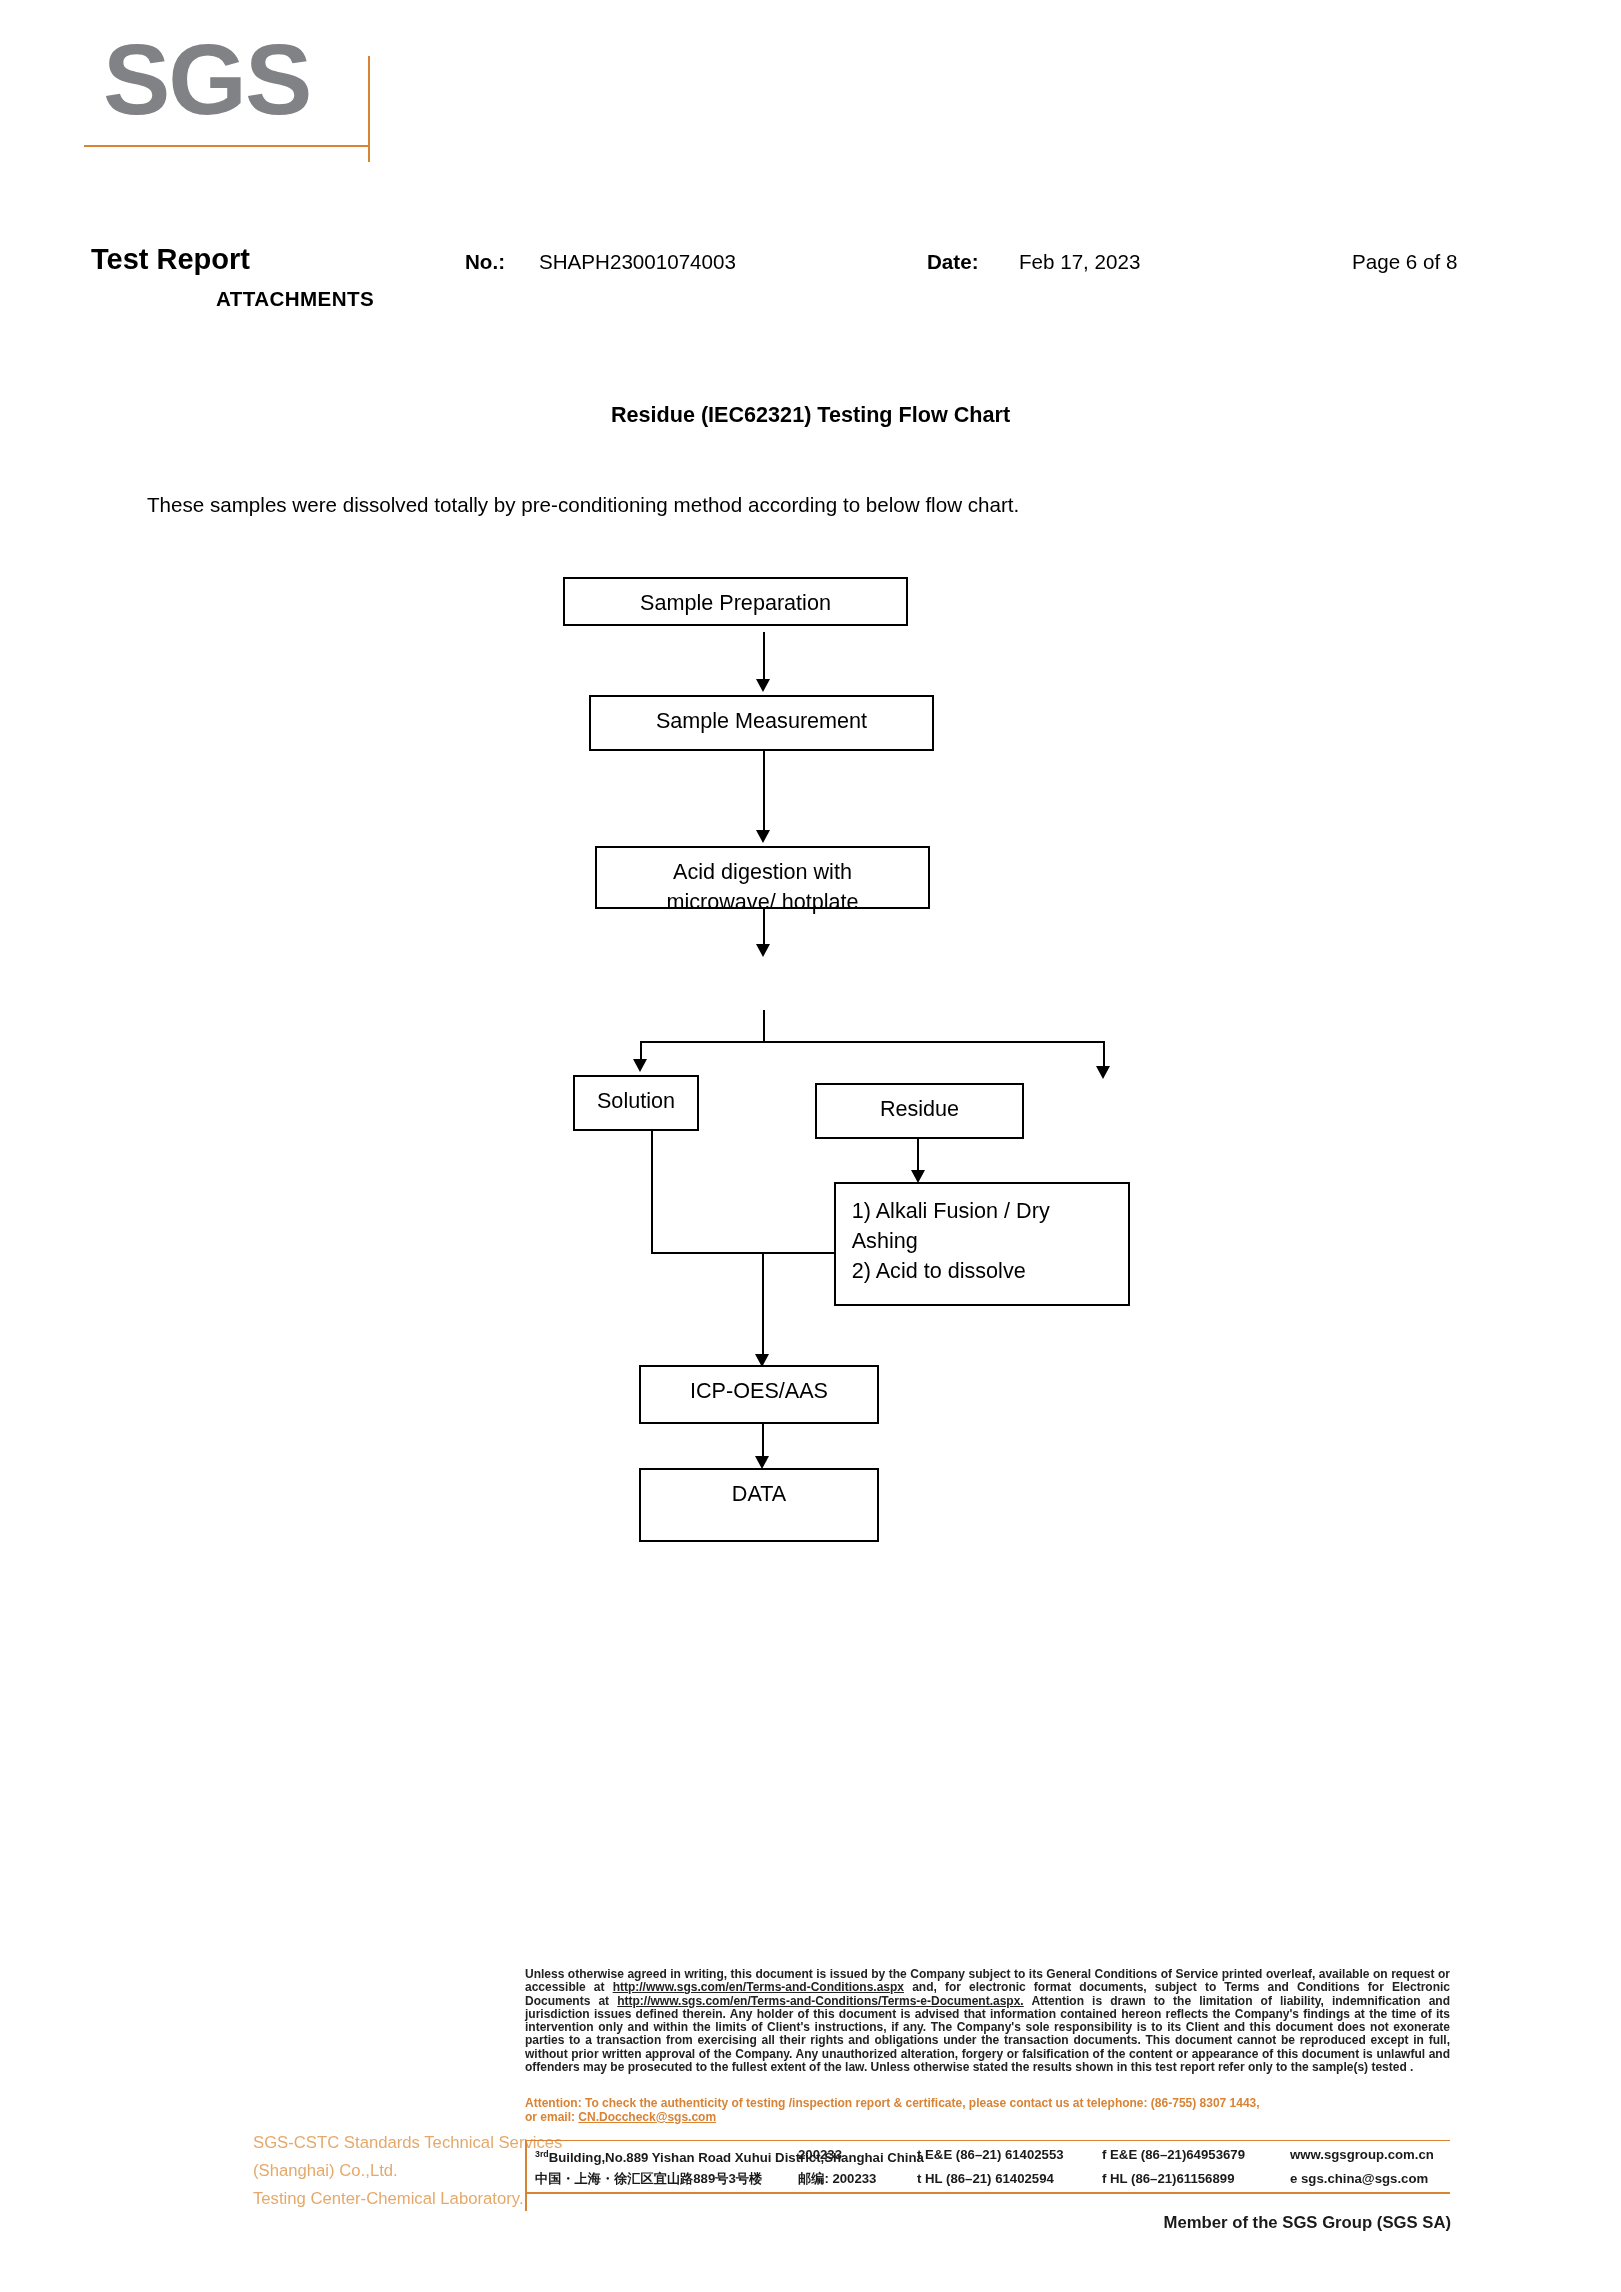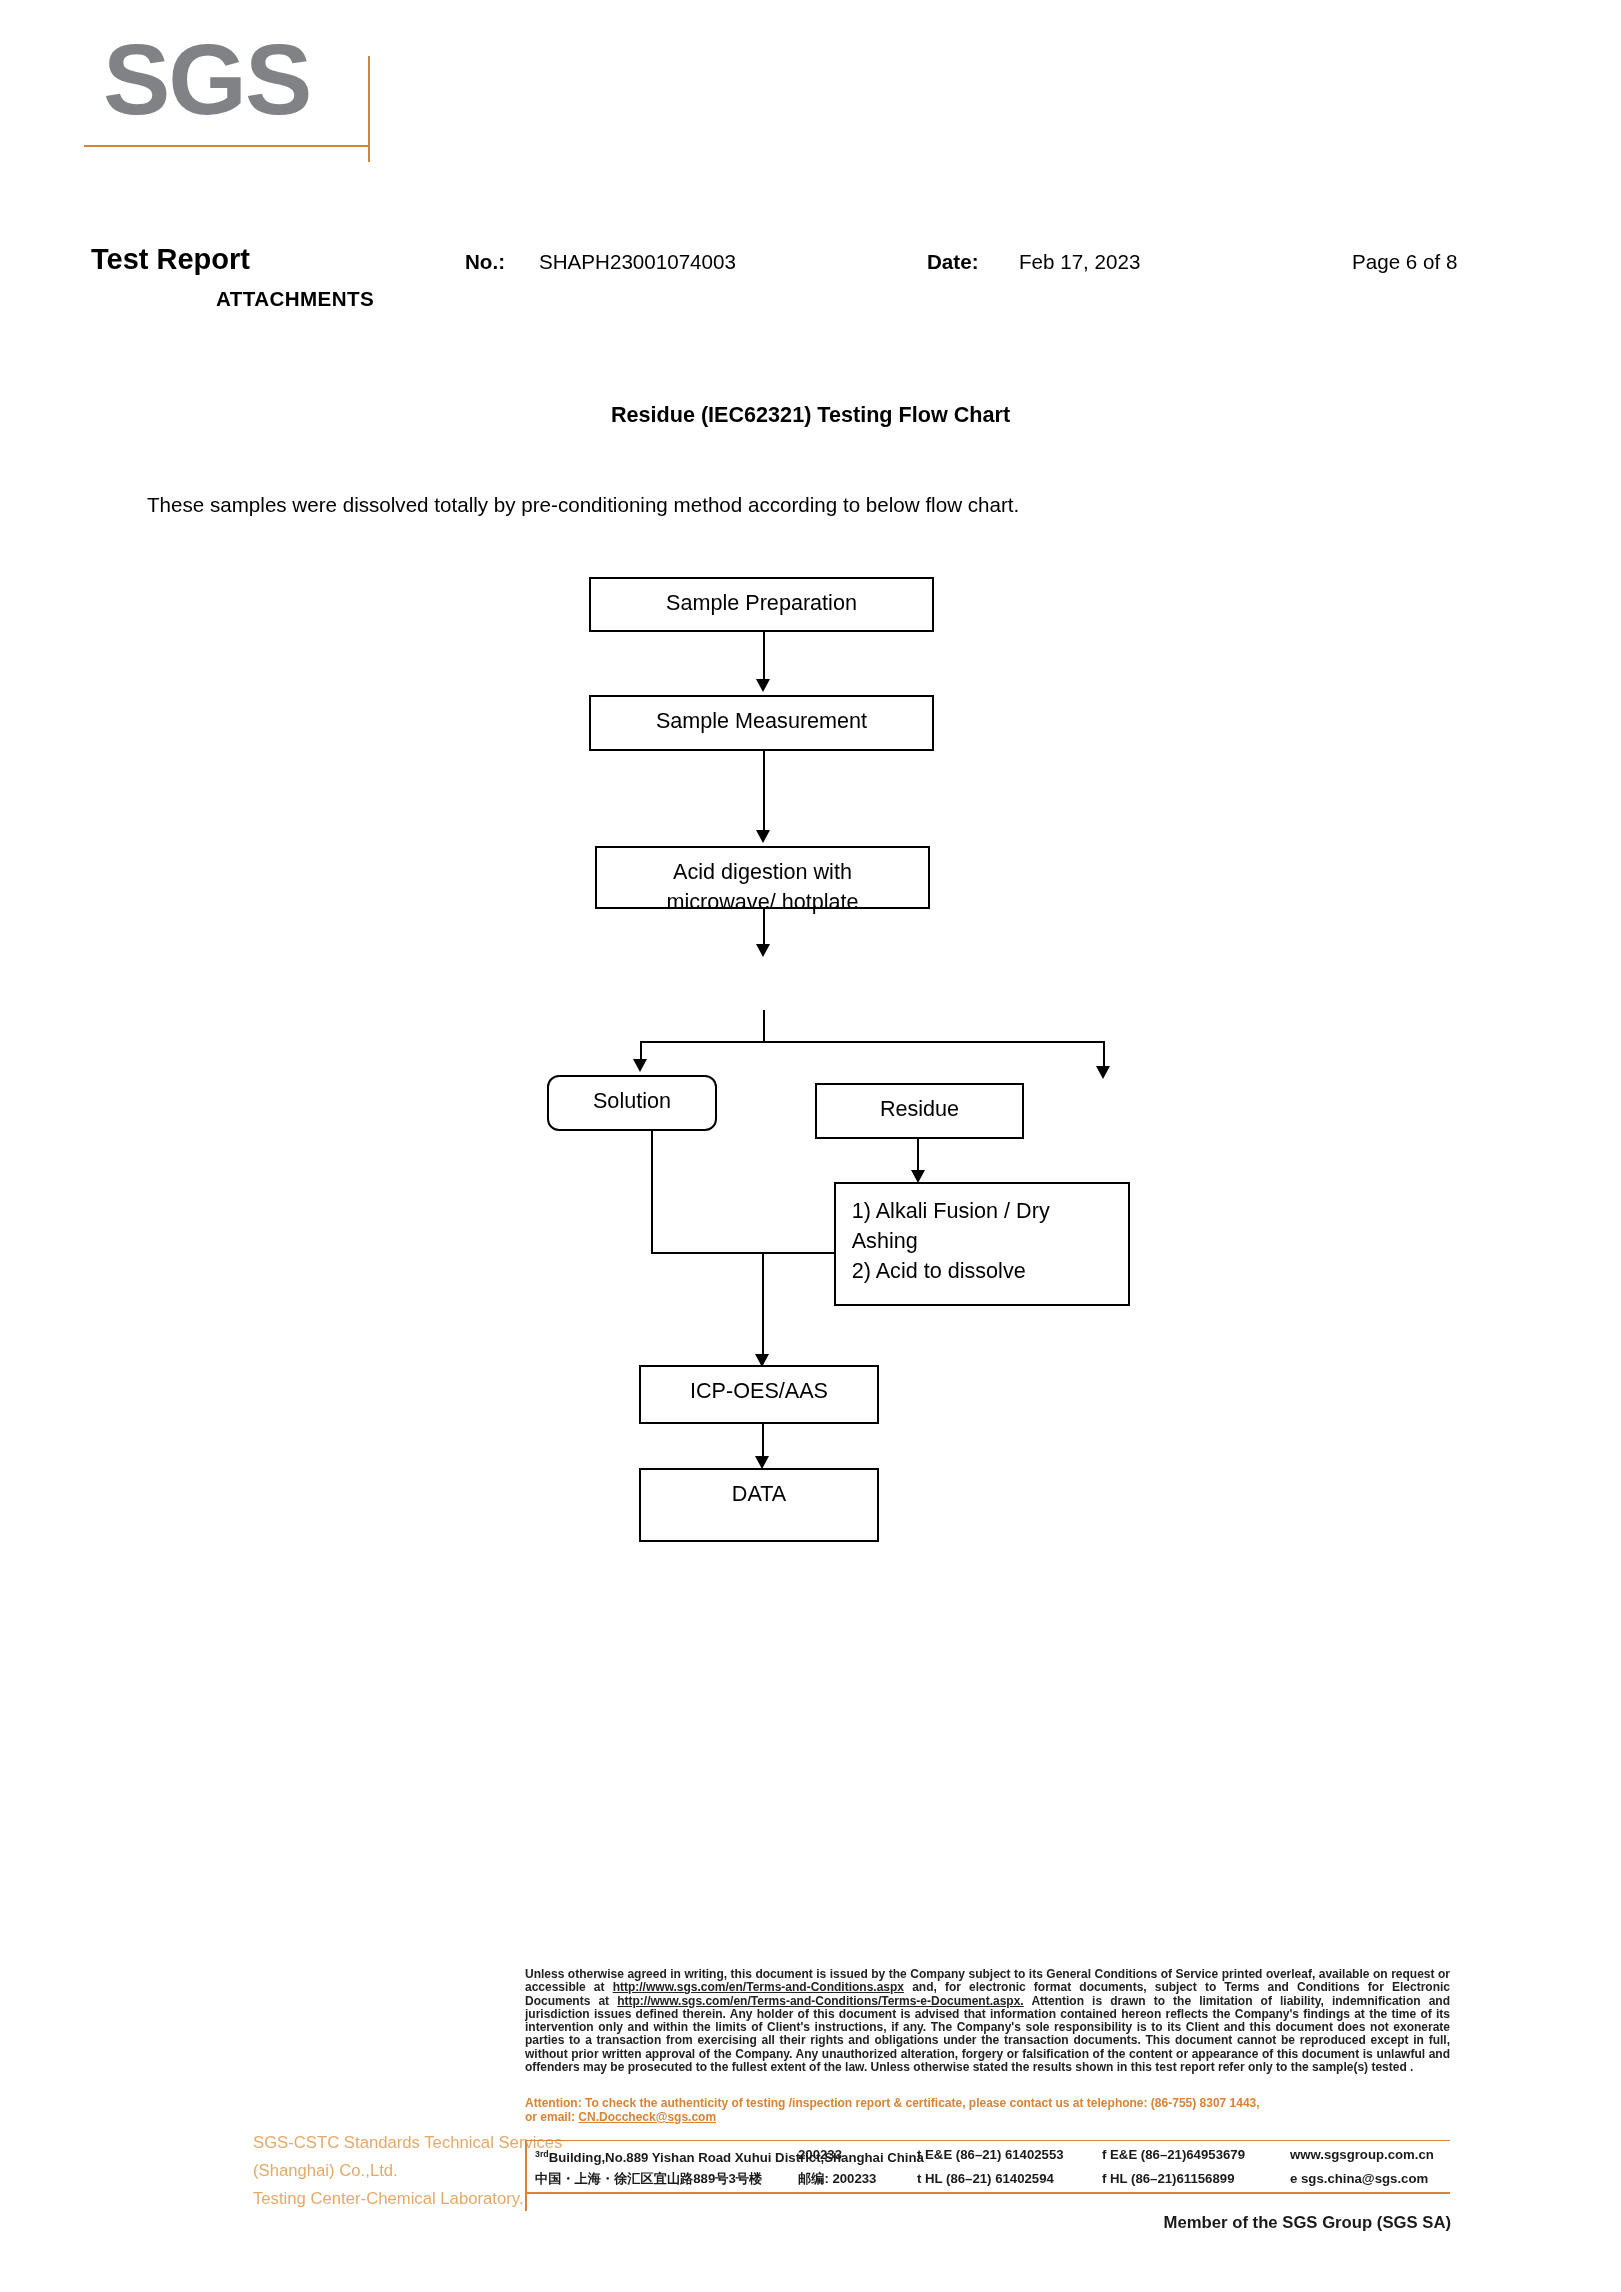--- a/index.html
+++ b/index.html
@@ -345,21 +345,21 @@
     <div class="lbl-date">Date:</div>
     <div class="val-date">Feb 17, 2023</div>
     <div class="val-page">Page 6 of 8</div>
   </div>
 
   <div class="section-title">Residue (IEC62321)  Testing Flow Chart</div>
   <div class="intro-text">These samples were dissolved totally by pre-conditioning method according to below flow chart.</div>
 
   <div class="flow">
 
-    <div class="node" style="left:589px; top:577px; width:345px; height:55px;">
+    <div class="node" style="left:563px; top:577px; width:345px; height:49px;">
       <span class="node-text">Sample Preparation</span>
     </div>
     <div class="vline" style="left:763px; top:632px; width:2px; height:53px;"></div>
     <div class="arrowhead" style="left:756px; top:679px;"></div>
 
     <div class="node" style="left:589px; top:695px; width:345px; height:56px;">
       <span class="node-text">Sample Measurement</span>
     </div>
     <div class="vline" style="left:763px; top:751px; width:2px; height:86px;"></div>
     <div class="arrowhead" style="left:756px; top:830px;"></div>
@@ -372,21 +372,21 @@
     <div class="arrowhead" style="left:756px; top:944px;"></div>
 
 
     <div class="vline" style="left:763px; top:1010px; width:2px; height:32px;"></div>
     <div class="hline" style="left:640px; top:1041px; width:465px; height:2px;"></div>
     <div class="vline" style="left:640px; top:1041px; width:2px; height:24.5px;"></div>
     <div class="arrowhead" style="left:633px; top:1059px;"></div>
     <div class="vline" style="left:1103px; top:1041px; width:2px; height:32px;"></div>
     <div class="arrowhead" style="left:1096px; top:1066px;"></div>
 
-    <div class="node" style="left:547px; top:1075px; width:170px; height:56px;border-radius:12px;">
+    <div class="node" style="left:573px; top:1075px; width:126px; height:56px;">
       <span class="node-text">Solution</span>
     </div>
 
     <div class="node" style="left:815px; top:1083px; width:209px; height:56px;">
       <span class="node-text">Residue</span>
     </div>
     <div class="vline" style="left:917px; top:1139px; width:2px; height:39px;"></div>
     <div class="arrowhead" style="left:911px; top:1170px;"></div>
 
     <div class="node two-line left-align" style="left:834px; top:1182px; width:296px; height:124px; padding-top:11.8px;">

